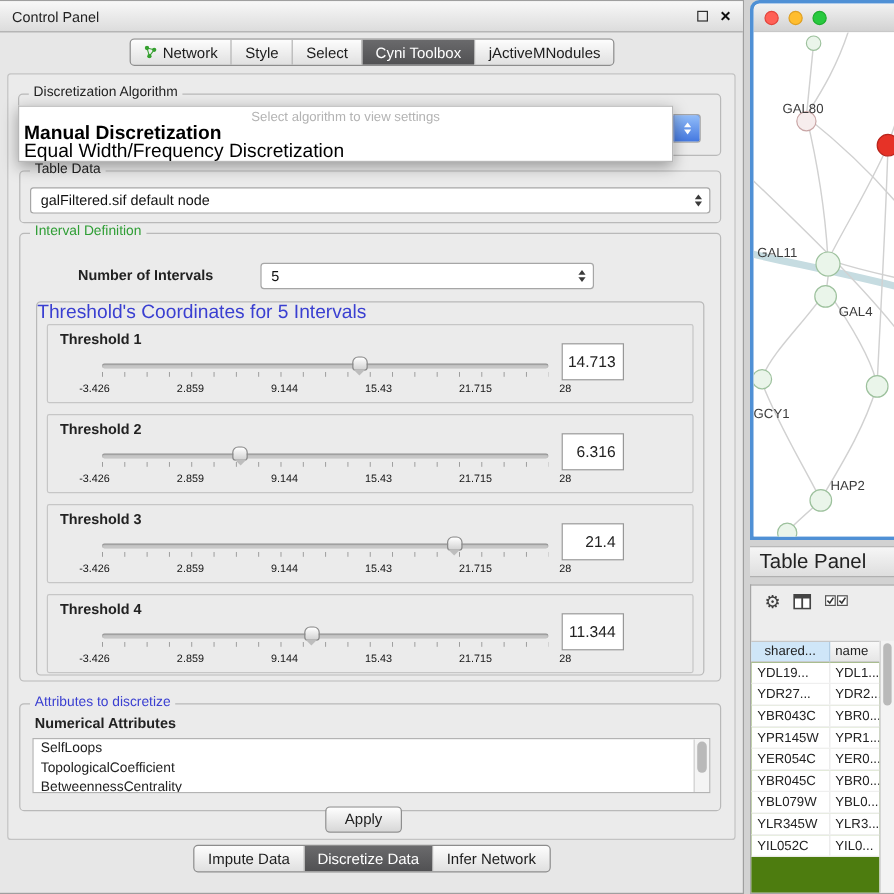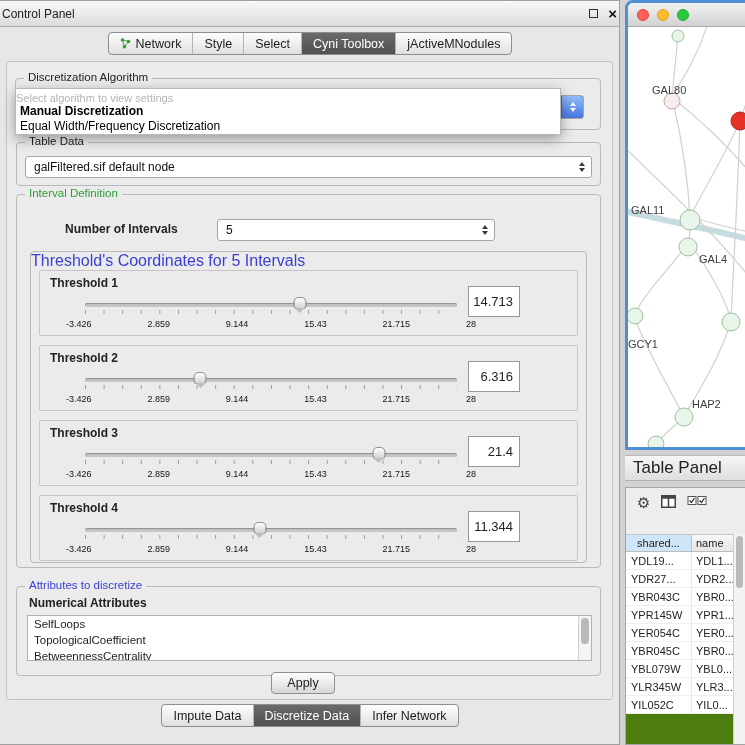--- a/index.html
+++ b/index.html
@@ -2,21 +2,21 @@
 <html><head>
 <meta charset="utf-8">
 <style>
   *{box-sizing:border-box;margin:0;padding:0;}
   html,body{width:745px;height:745px;}
   body{position:relative;overflow:hidden;background:#d2d2d2;
        font-family:"Liberation Sans","DejaVu Sans",sans-serif;color:#222;}
 
   
   #left-window{position:absolute;left:0;top:0;width:620px;height:745px;background:#e7e7e7;border:1px solid #9f9f9f;border-left:none;}
-  .titlebar{height:26px;display:flex;align-items:center;padding:0 2px;background:linear-gradient(#f8f8f8,#dcdcdc);border-bottom:1px solid #aaa;font-size:12px;justify-content:flex-end;}
+  .titlebar{height:26px;display:flex;align-items:center;padding:0 10px;background:linear-gradient(#f8f8f8,#dcdcdc);border-bottom:1px solid #aaa;font-size:12px;justify-content:flex-end;}
   .win-controls{margin-left:auto;display:flex;align-items:center;gap:10px;}
   .float-btn{width:9px;height:9px;border:1.5px solid #2f2f2f;background:transparent;}
   .close-btn{font-weight:bold;font-size:15px;line-height:1;color:#111;}
 
   .seg-wrap{position:absolute;left:0;width:620px;display:flex;justify-content:center;}
   #top-tabs{top:31px;}
   #bottom-tabs{top:703px;}
   .seg{display:flex;height:23px;border:1px solid #8d8d8d;border-radius:4px;overflow:hidden;background:linear-gradient(#fdfdfd,#e0e0e0);font-size:12.5px;}
   .seg .tab{display:flex;align-items:center;gap:5px;padding:0 11px;border-left:1px solid #b3b3b3;color:#1c1c1c;white-space:nowrap;}
   .seg .tab:first-child{border-left:none;}
@@ -33,22 +33,22 @@
   .combo{position:absolute;background:#fff;border:1px solid #a6a6a6;border-radius:3px;font-size:12px;display:flex;align-items:center;padding:0 26px 0 8px;color:#111;white-space:nowrap;overflow:hidden;}
   .combo .arrows{position:absolute;right:6px;top:50%;transform:translateY(-50%);display:flex;flex-direction:column;align-items:center;gap:2px;}
   .arr-up{width:0;height:0;border-left:3.5px solid transparent;border-right:3.5px solid transparent;border-bottom:4.5px solid #3a3a3a;}
   .arr-down{width:0;height:0;border-left:3.5px solid transparent;border-right:3.5px solid transparent;border-top:4.5px solid #3a3a3a;}
   #algo-combo{left:12px;top:16px;width:556px;height:24px;padding-right:26px;}
   .blue-stepper{position:absolute;right:-1px;top:-1px;width:23px;height:24px;border-radius:0 4px 4px 0;background:linear-gradient(#92bdf9,#4478e0);border:1px solid #3a6bc9;display:flex;flex-direction:column;align-items:center;justify-content:center;gap:2px;}
   .w-up{width:0;height:0;border-left:3.5px solid transparent;border-right:3.5px solid transparent;border-bottom:4.5px solid #fff;}
   .w-down{width:0;height:0;border-left:3.5px solid transparent;border-right:3.5px solid transparent;border-top:4.5px solid #fff;}
 
   #popup{position:absolute;left:14px;top:86px;width:546px;height:47px;background:#fff;border:1px solid #b8b8b8;box-shadow:0 4px 12px rgba(0,0,0,.35);z-index:40;}
-  #popup .hint{text-align:left;color:#b3b3b3;font-size:11px;padding-top:3px;line-height:12px;}
-  #popup .opt{font-size:12px;line-height:15px;padding-left:4px;color:#000;}
+  #popup .hint{text-align:center;color:#b3b3b3;font-size:11px;padding-top:3px;line-height:12px;}
+  #popup .opt{font-size:16px;line-height:15px;padding-left:4px;color:#000;}
   #popup .opt.bold{font-weight:bold;}
 
   #tabledata-group{left:9px;top:80px;width:585px;height:44px;}
   #tabledata-combo{left:8px;top:13px;width:567px;height:22px;}
 
   #interval-group{left:9px;top:132px;width:585px;height:374px;}
   #numint-label{position:absolute;left:48px;top:27px;font-weight:bold;font-size:12px;}
   #numint-combo{left:200px;top:24px;width:278px;height:22px;}
 
   #thr-group{position:absolute;left:13px;top:56px;width:557px;height:312px;border:1px solid #b9b9b9;border-radius:4px;}

